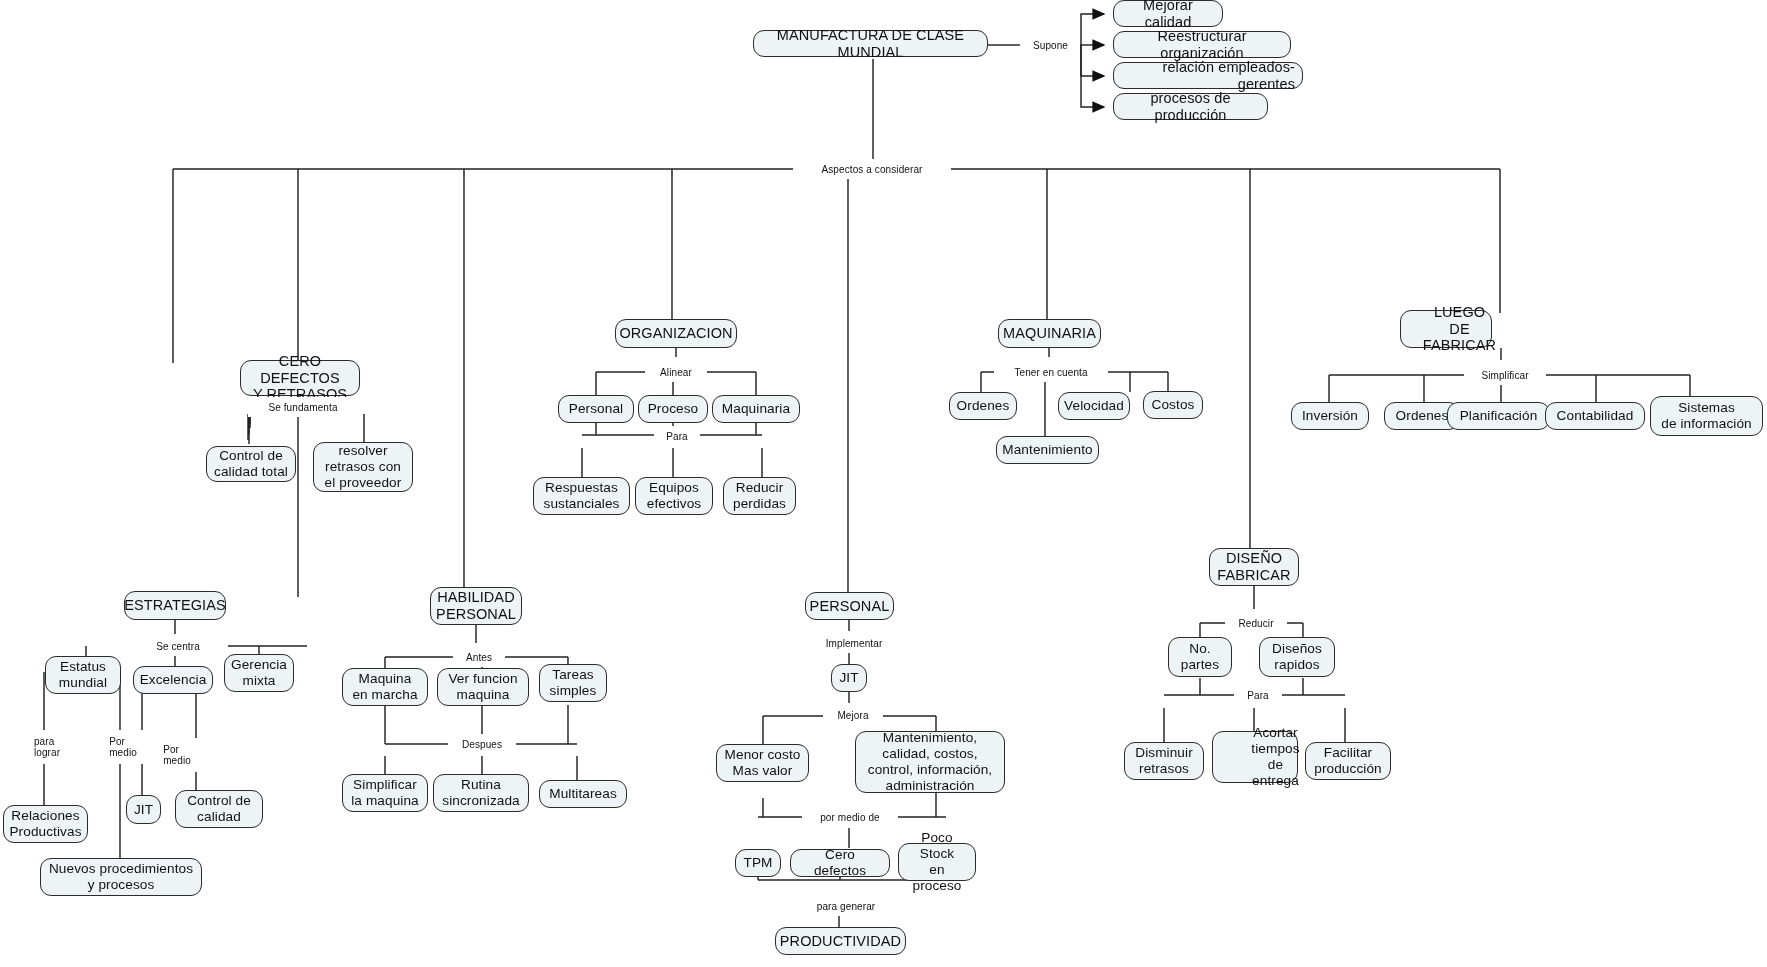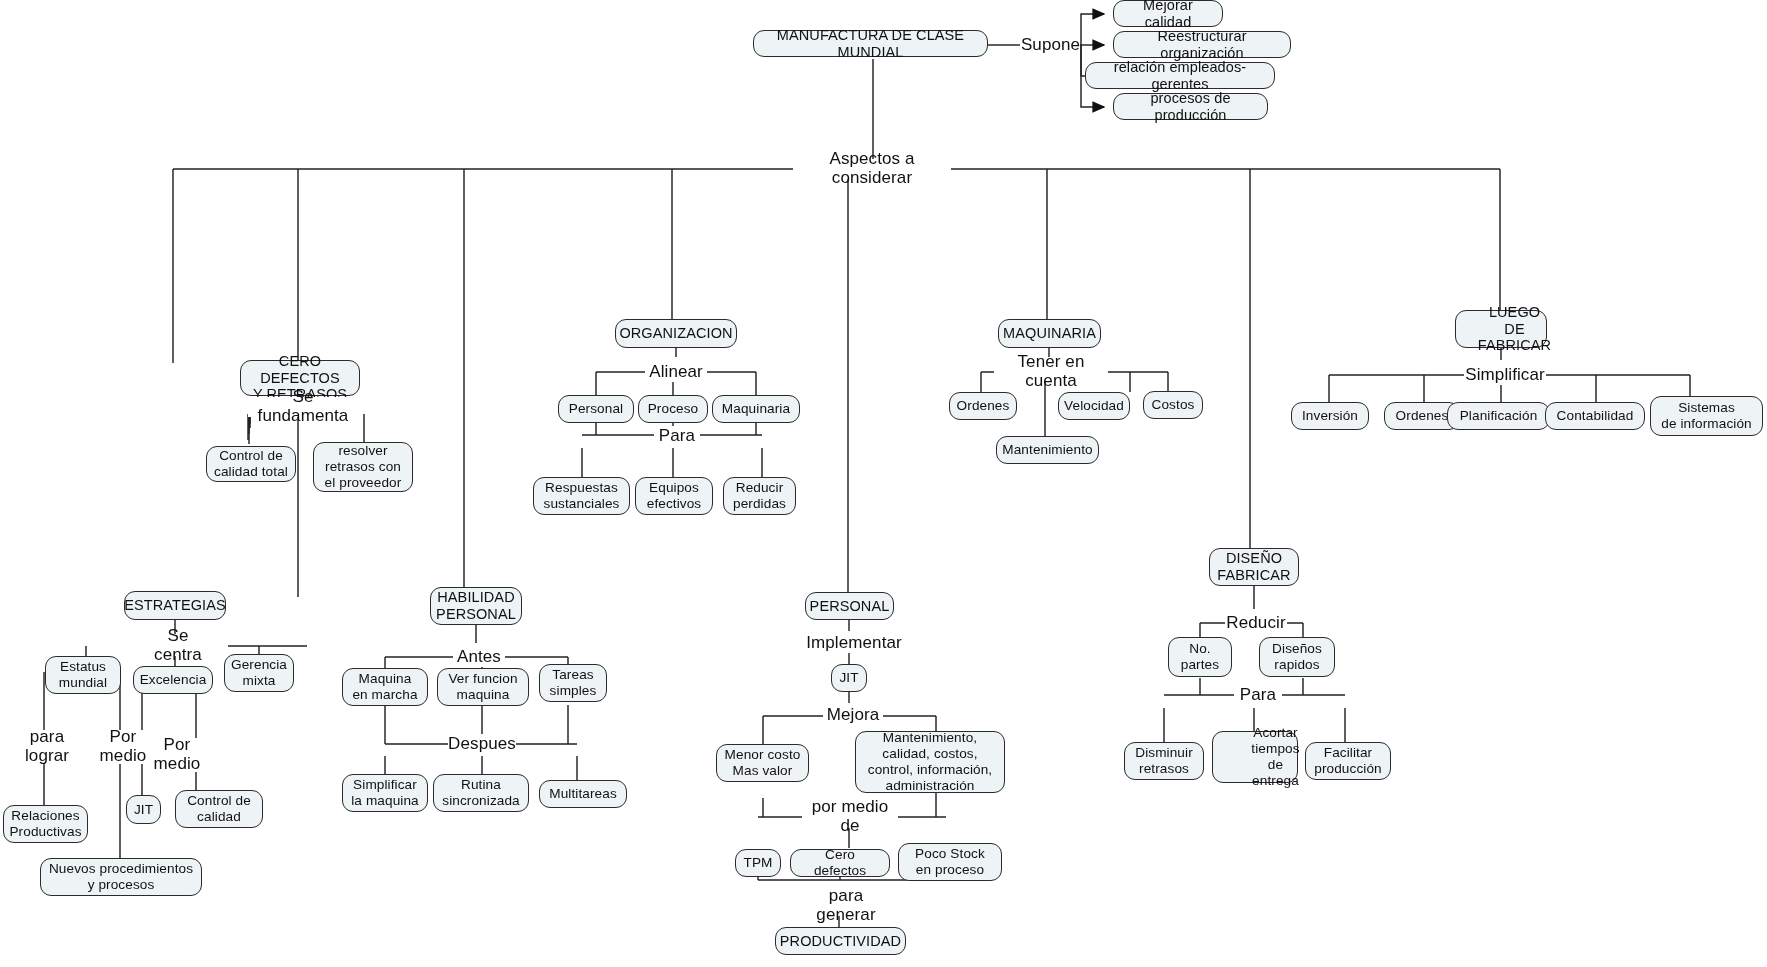--- a/index.html
+++ b/index.html
@@ -26,23 +26,22 @@
     font-size:14.5px;
     padding:2px 7px;
     white-space:pre-line;
     letter-spacing:0.1px;
   }
   .node.sm{font-size:13.6px;}
   .link-label{
     position:absolute;
     background:#ffffff;
     color:#111111;
-    font-size:17px;
+    font-size:10px;
     line-height:1.1;
-    text-align:center;
     white-space:pre-line;
     padding:0 3px;
     display:flex;
     align-items:center;
     justify-content:center;
     letter-spacing:0.1px;
   }
 </style>
 </head>
 <body>
@@ -184,21 +183,21 @@
       <path d="M1200,623 L1303,623"></path>
       <path d="M1164,695 L1345,695"></path>
       <path d="M1329,375 L1690,375"></path>
     </g>
   </svg>
 
   <div class="node" style="left:753px;top:30px;width:235px;height:27px;">MANUFACTURA DE CLASE MUNDIAL</div>
 
   <div class="node" style="left:1113px;top:0px;width:110px;height:27px;">Mejorar calidad</div>
   <div class="node" style="left:1113px;top:31px;width:178px;height:27px;">Reestructurar organización</div>
-  <div class="node" style="left:1085px;top:62px;width:190px;height:27px;">relación empleados-gerentes</div>
+  <div class="node" style="left:1113px;top:62px;width:190px;height:27px;text-align:right;">relación empleados-gerentes</div>
   <div class="node" style="left:1113px;top:93px;width:155px;height:27px;">procesos de producción</div>
 
   <div class="node" style="left:240px;top:360px;width:120px;height:36px;">CERO DEFECTOS
 Y RETRASOS</div>
   <div class="node sm" style="left:206px;top:446px;width:90px;height:36px;">Control de
 calidad total</div>
   <div class="node sm" style="left:313px;top:442px;width:100px;height:50px;">resolver
 retrasos con
 el proveedor</div>
 
@@ -244,21 +243,21 @@
   <div class="node" style="left:805px;top:592px;width:89px;height:28px;">PERSONAL</div>
   <div class="node sm" style="left:831px;top:664px;width:36px;height:28px;">JIT</div>
   <div class="node sm" style="left:716px;top:744px;width:93px;height:38px;">Menor costo
 Mas valor</div>
   <div class="node sm" style="left:855px;top:731px;width:150px;height:62px;">Mantenimiento,
 calidad, costos,
 control, información,
 administración</div>
   <div class="node sm" style="left:735px;top:849px;width:46px;height:28px;">TPM</div>
   <div class="node sm" style="left:790px;top:849px;width:100px;height:28px;">Cero defectos</div>
-  <div class="node sm" style="left:898px;top:843px;width:104px;height:38px;">Poco Stock
+  <div class="node sm" style="left:898px;top:843px;width:78px;height:38px;">Poco Stock
 en proceso</div>
   <div class="node" style="left:775px;top:927px;width:131px;height:28px;">PRODUCTIVIDAD</div>
 
   <div class="node" style="left:998px;top:319px;width:103px;height:29px;">MAQUINARIA</div>
   <div class="node sm" style="left:949px;top:392px;width:68px;height:28px;">Ordenes</div>
   <div class="node sm" style="left:996px;top:436px;width:103px;height:28px;">Mantenimiento</div>
   <div class="node sm" style="left:1058px;top:392px;width:72px;height:28px;">Velocidad</div>
   <div class="node sm" style="left:1143px;top:391px;width:60px;height:28px;">Costos</div>
 
   <div class="node" style="left:1209px;top:548px;width:90px;height:38px;">DISEÑO
@@ -268,21 +267,21 @@
   <div class="node sm" style="left:1259px;top:637px;width:76px;height:40px;">Diseños
 rapidos</div>
   <div class="node sm" style="left:1124px;top:742px;width:80px;height:38px;">Disminuir
 retrasos</div>
   <div class="node sm" style="left:1212px;top:731px;width:86px;height:52px;padding-left:48px;">Acortar
 tiempos
 de entrega</div>
   <div class="node sm" style="left:1305px;top:742px;width:86px;height:38px;">Facilitar
 producción</div>
 
-  <div class="node" style="left:1455px;top:310px;width:92px;height:38px;padding-left:34px;">LUEGO DE
+  <div class="node" style="left:1400px;top:310px;width:92px;height:38px;padding-left:34px;">LUEGO DE
 FABRICAR</div>
   <div class="node sm" style="left:1291px;top:402px;width:78px;height:28px;">Inversión</div>
   <div class="node sm" style="left:1384px;top:402px;width:76px;height:28px;">Ordenes</div>
   <div class="node sm" style="left:1447px;top:402px;width:103px;height:28px;">Planificación</div>
   <div class="node sm" style="left:1545px;top:402px;width:100px;height:28px;">Contabilidad</div>
   <div class="node sm" style="left:1650px;top:396px;width:113px;height:40px;">Sistemas
 de información</div>
 
   <div class="link-label" style="left:1021px;top:35px;width:53px;height:20px;">Supone</div>
   <div class="link-label" style="left:793px;top:159px;width:152px;height:20px;">Aspectos a considerar</div>

